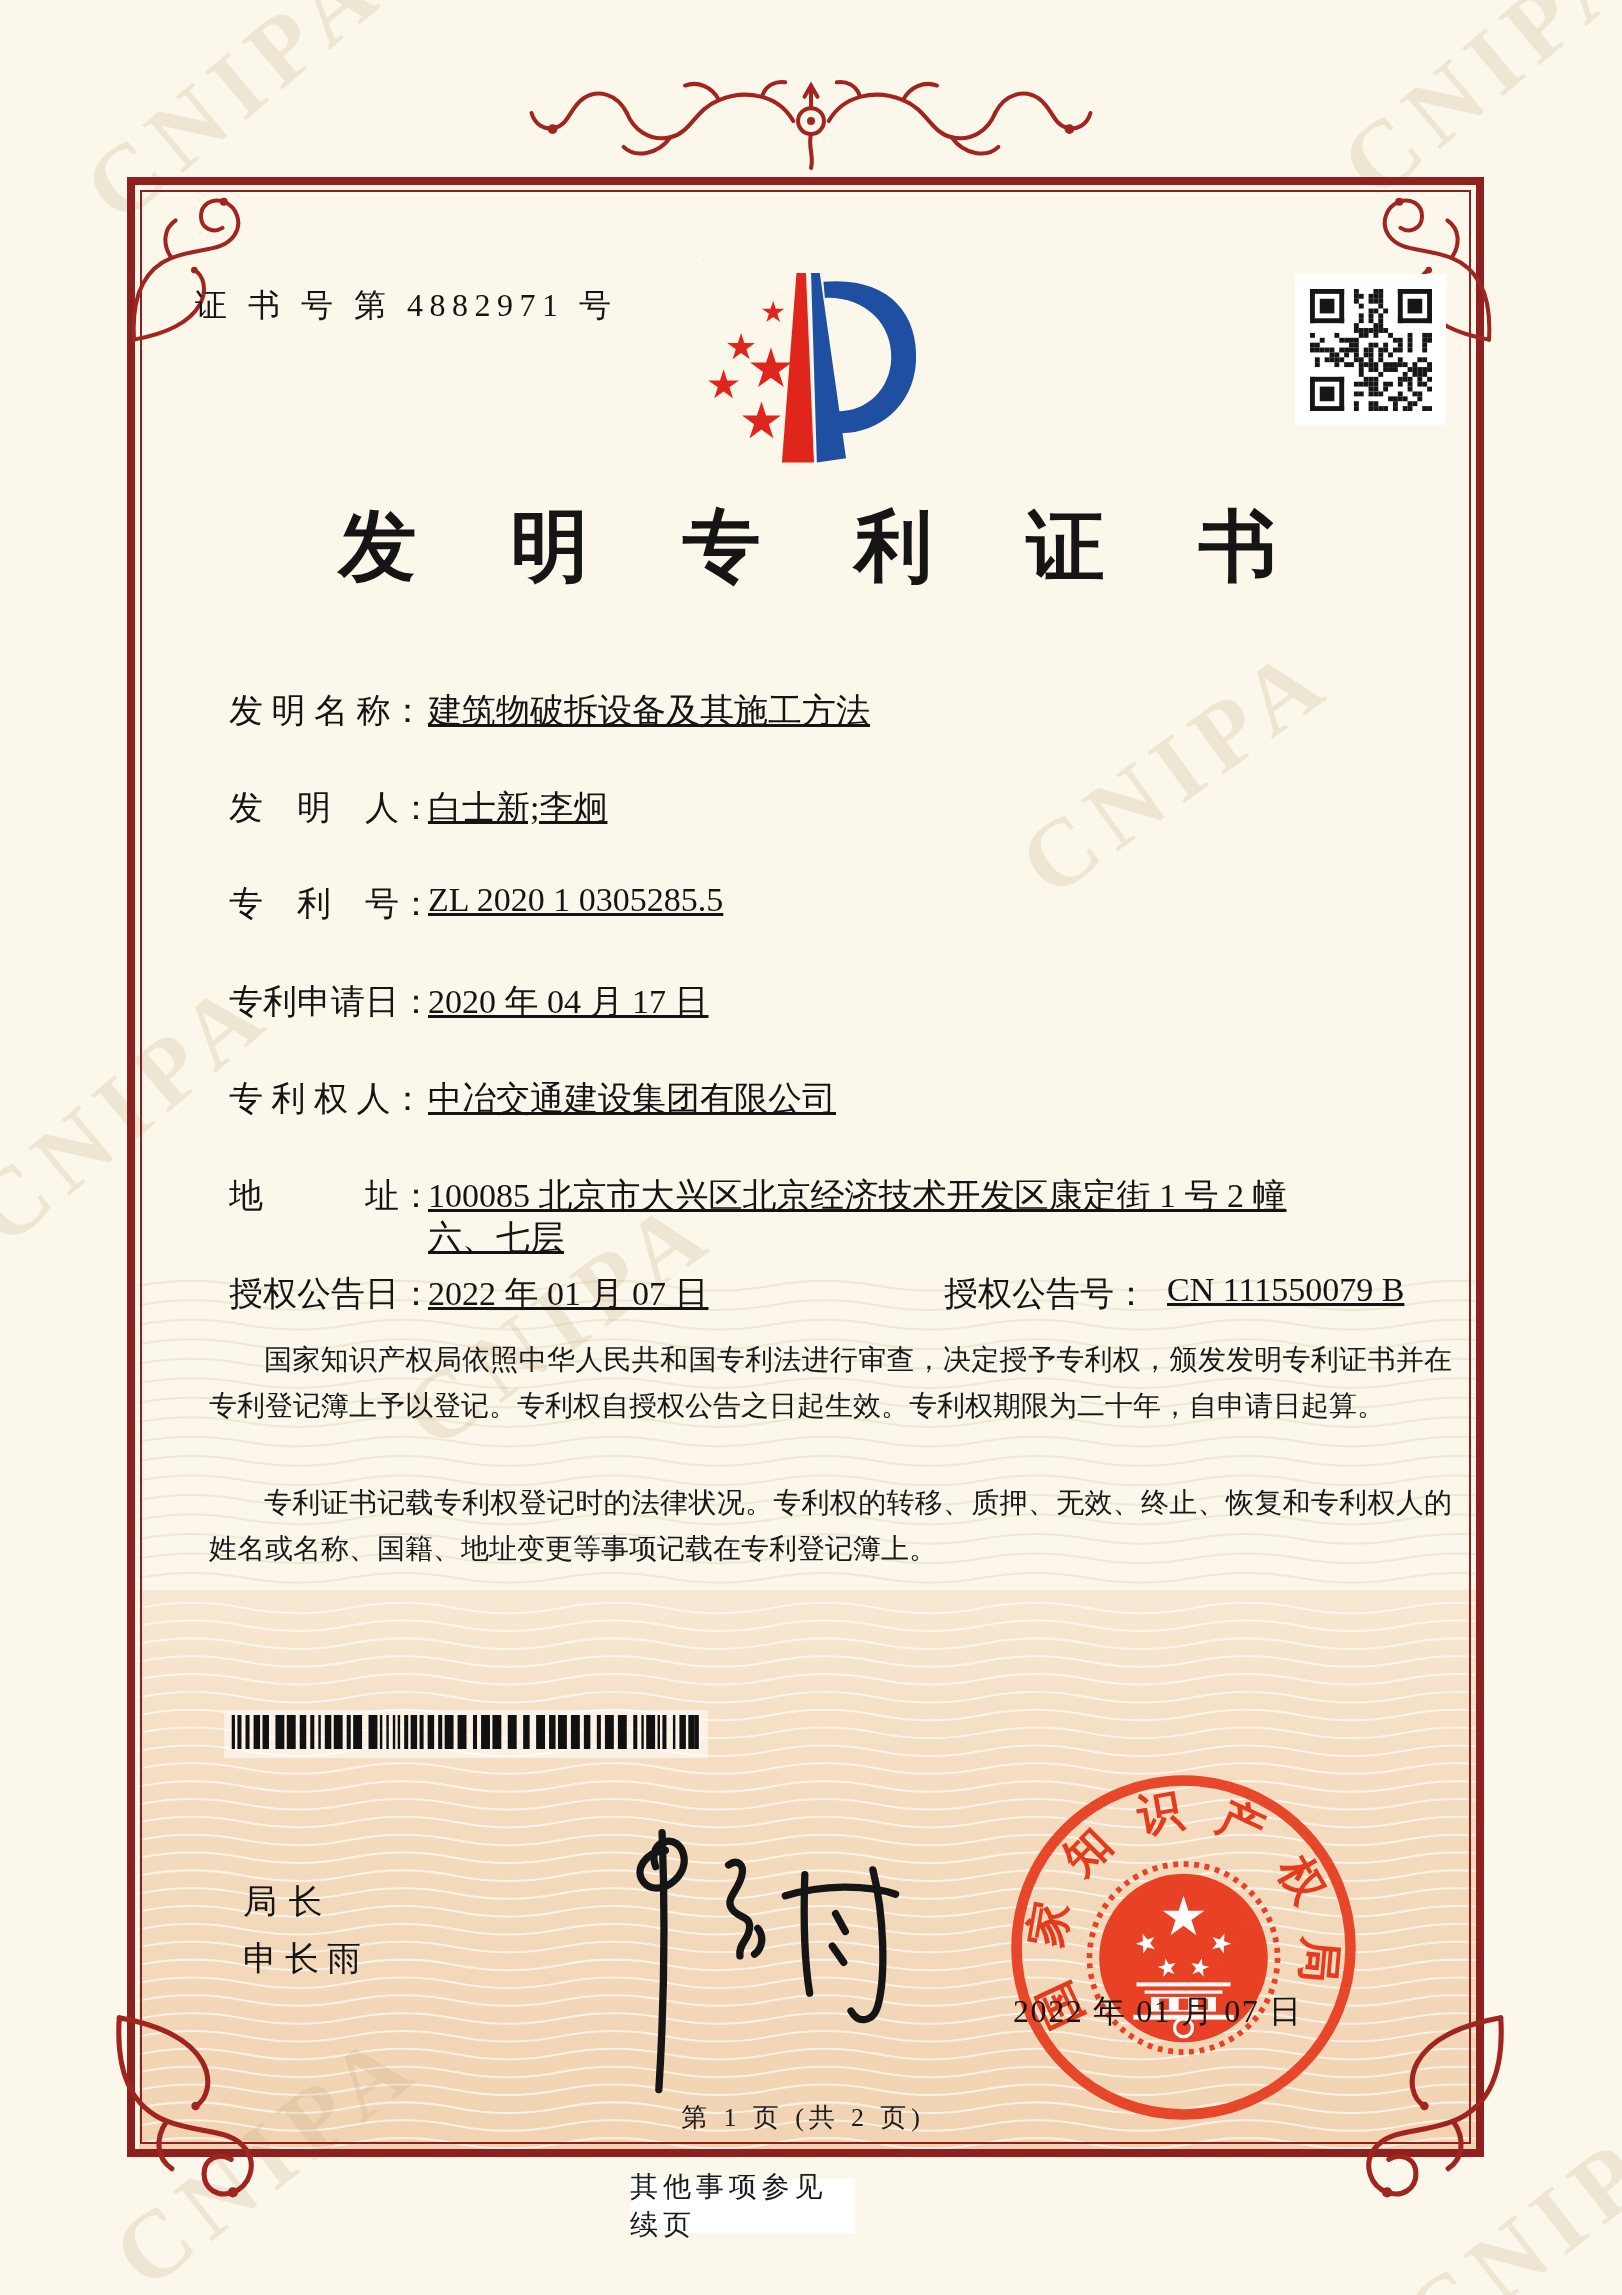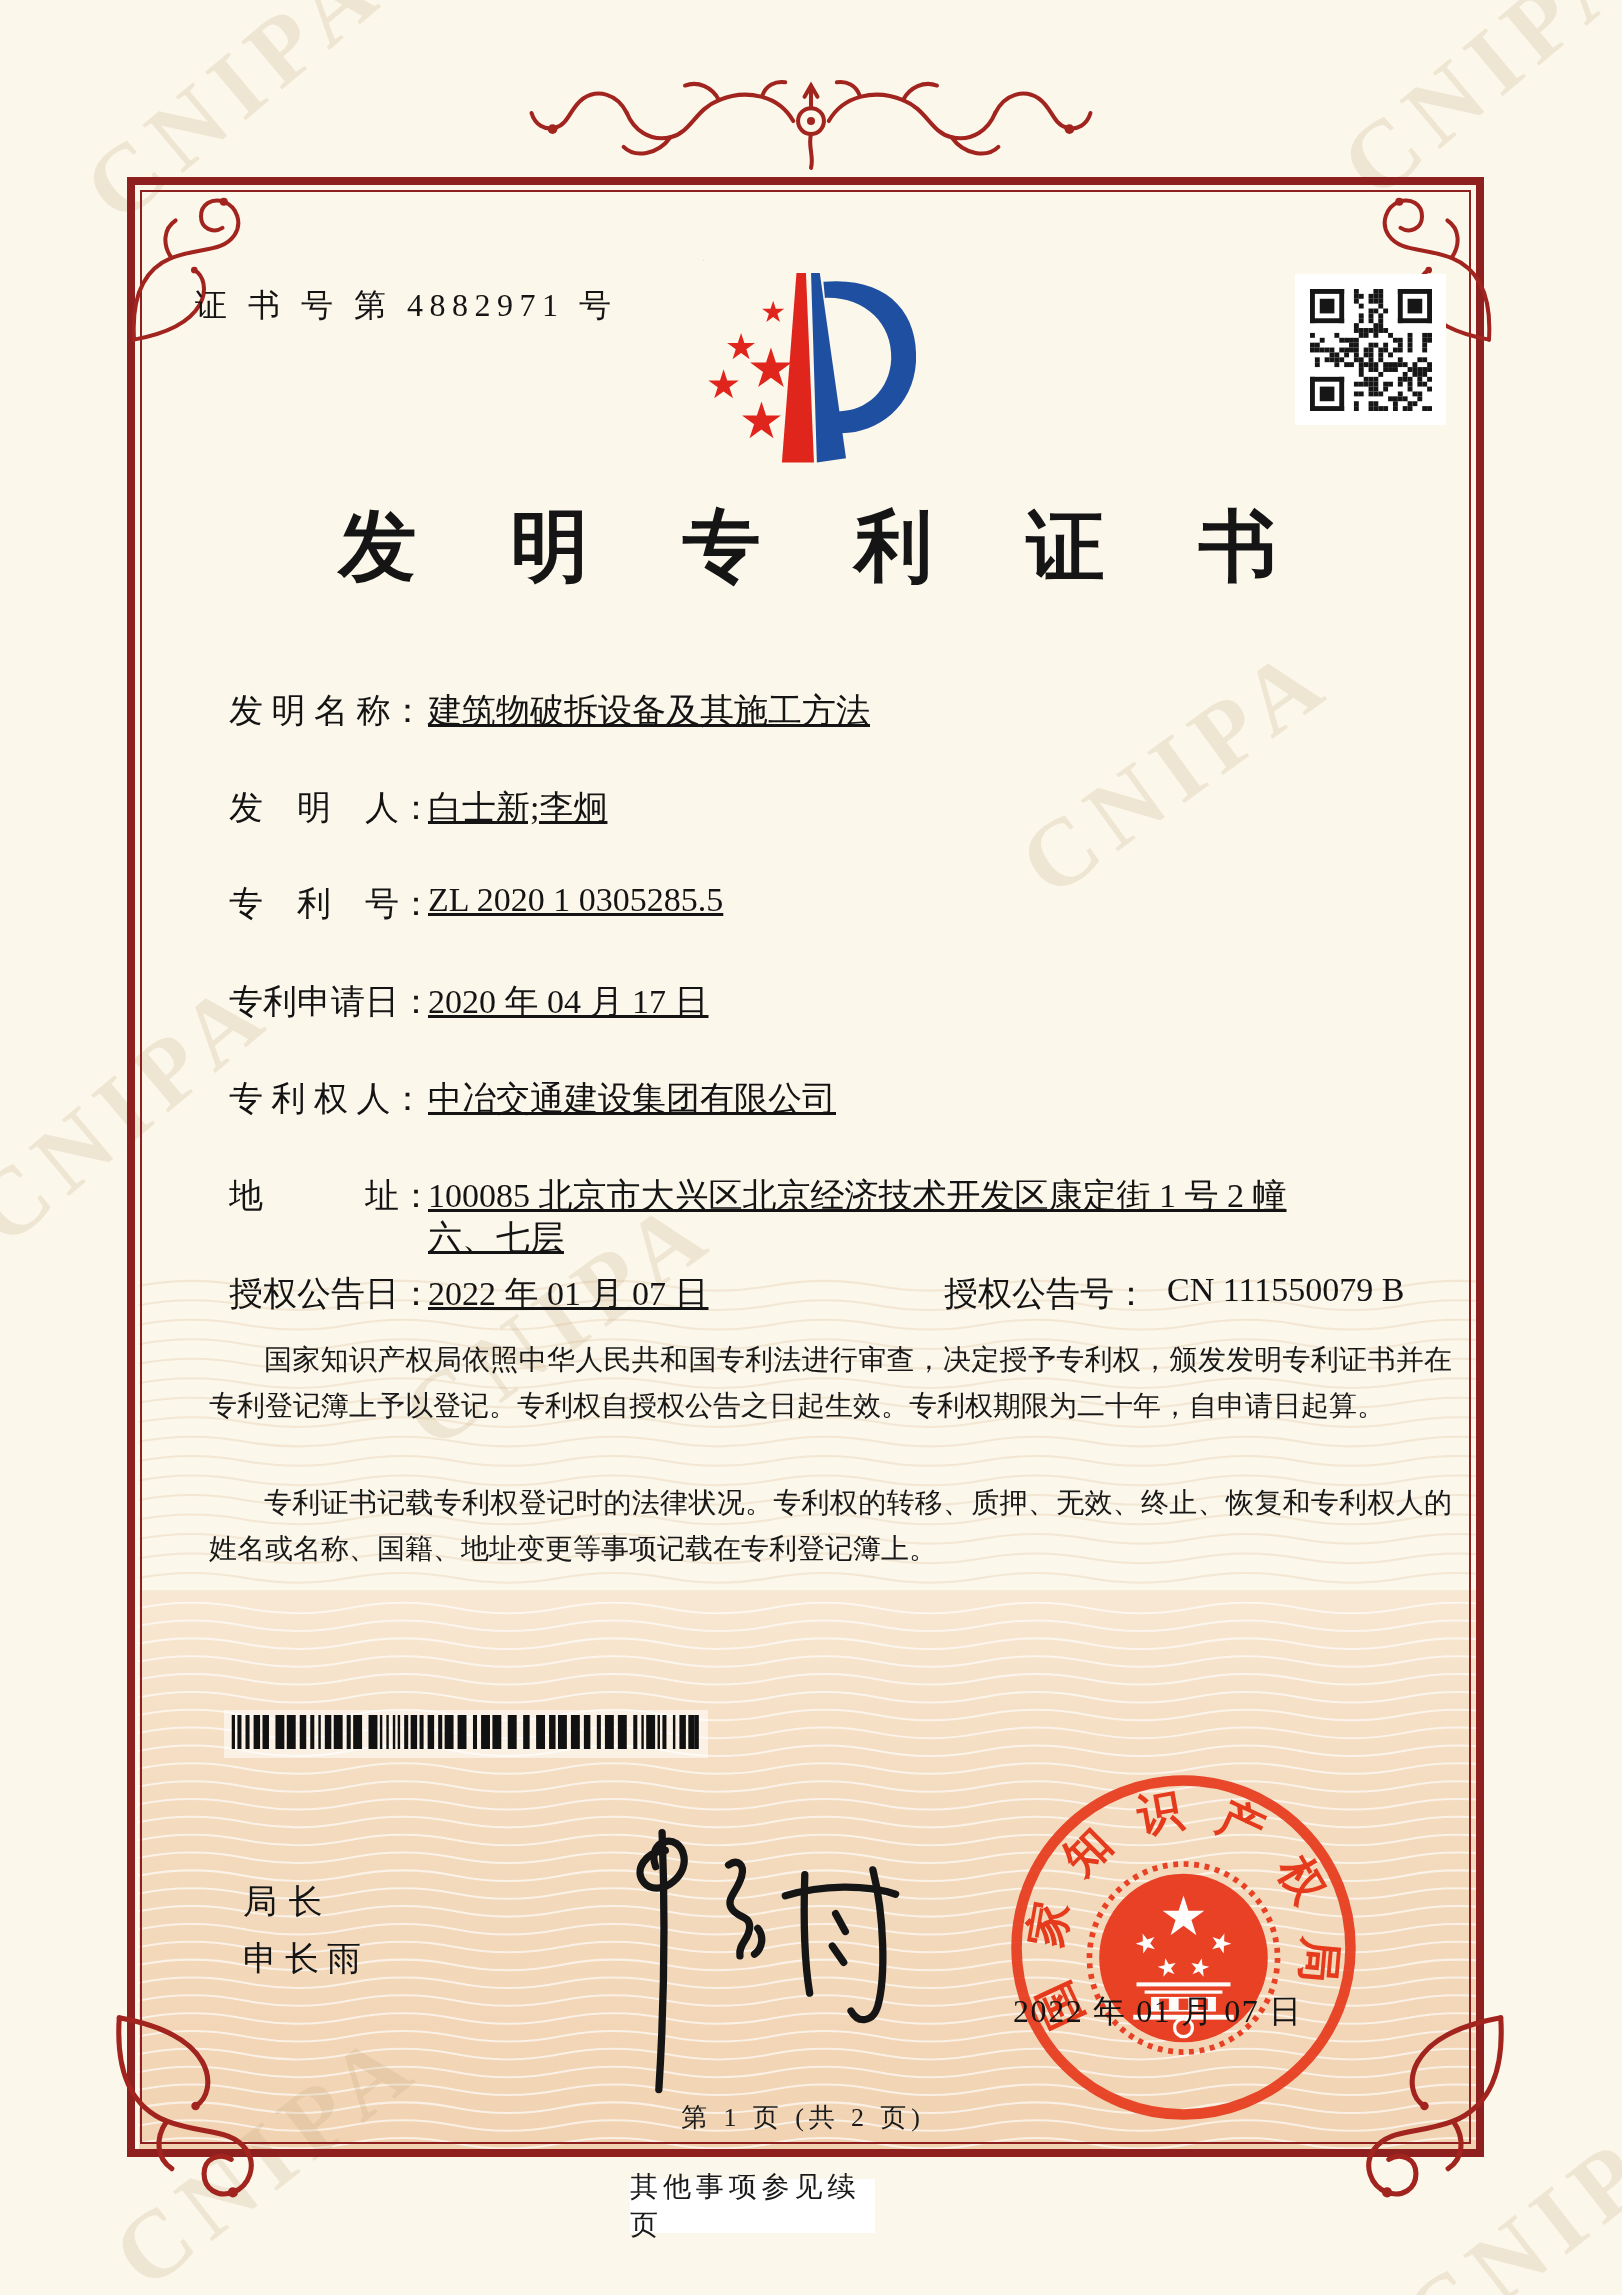--- a/index.html
+++ b/index.html
@@ -22,41 +22,41 @@
   .orn{position:absolute;z-index:4;}
 
   .txt{position:absolute;color:#151515;z-index:5;white-space:nowrap;}
   .cert-no{left:195px;top:284px;font-size:32px;letter-spacing:6.5px;text-align:right;}
   .title{left:0;top:495px;width:1623px;text-align:center;font-size:78px;font-weight:700;letter-spacing:8px;}
 
   .row{position:absolute;left:0;top:0;width:1623px;z-index:5;}
   .row .lbl{position:absolute;left:229px;font-size:34px;color:#141414;white-space:nowrap;}
   .row .val{position:absolute;left:428px;font-size:34px;color:#141414;white-space:nowrap;text-decoration:underline;}
   .row .lbl2{position:absolute;left:944px;font-size:34px;color:#141414;white-space:nowrap;}
-  .row .val2{position:absolute;left:1167px;font-size:34px;color:#141414;white-space:nowrap;}
+  .row .val2{position:absolute;left:1167px;font-size:34px;color:#141414;white-space:nowrap;text-decoration:underline;}
 
   .para{position:absolute;left:209px;width:1243px;font-size:28px;line-height:46px;
       color:#181818;text-align:justify;text-indent:55px;z-index:5;}
 
   .qr-box{position:absolute;left:1295px;top:274px;width:151px;height:151px;background:#ffffff;z-index:5;}
   .logo{position:absolute;left:703px;top:260px;z-index:5;}
   .barcode-wrap{position:absolute;left:224px;top:1710px;padding:4.9px 6.5px;background:rgba(255,255,255,.55);z-index:5;}
 
   .director-title{left:243px;top:1865px;font-size:34px;letter-spacing:11.4px;margin-top:14px;}
   .director-name{left:243px;top:1936px;font-size:34px;letter-spacing:8px;}
   .signature{position:absolute;left:605px;top:1818px;z-index:6;}
 
   .seal{position:absolute;left:993px;top:1757px;width:381px;height:381px;z-index:6;}
   .seal-chars{position:absolute;left:993px;top:1757px;width:381px;height:381px;z-index:7;}
   .seal-chars span{position:absolute;font:700 45px "Liberation Serif","DejaVu Serif",serif;color:#e63a1c;}
   .seal-date{left:1013px;top:1990px;font-size:32px;letter-spacing:1.6px;color:#141414;z-index:8;}
 
   .footer{position:absolute;left:0;top:2100px;width:1542px;text-align:center;
       font-size:26px;letter-spacing:4.9px;color:#1a1a1a;z-index:5;padding-left:32px;}
-  .note{position:absolute;left:630px;top:2179px;width:245px;height:54px;background:#ffffff;
+  .note{position:absolute;left:630px;top:2179px;width:225px;height:54px;background:#ffffff;
       display:flex;align-items:center;justify-content:center;font-size:28px;letter-spacing:4.9px;
       color:#1a1a1a;z-index:5;}
 </style>
 </head>
 <body>
 
 <div class="page">
 
   <svg id="waves-faint" class="waves" style="left:139px;top:1266px;" width="1345" height="321" viewBox="0 0 1658 395">
       <path d="M0 24 Q 65 12 130 24 T 260 24 T 390 24 T 520 24 T 650 24 T 780 24 T 910 24 T 1040 24 T 1170 24 T 1300 24 T 1430 24 T 1560 24 T 1690 24" fill="none" stroke="#ead7bd" stroke-opacity="0.5" stroke-width="2.5"></path>

